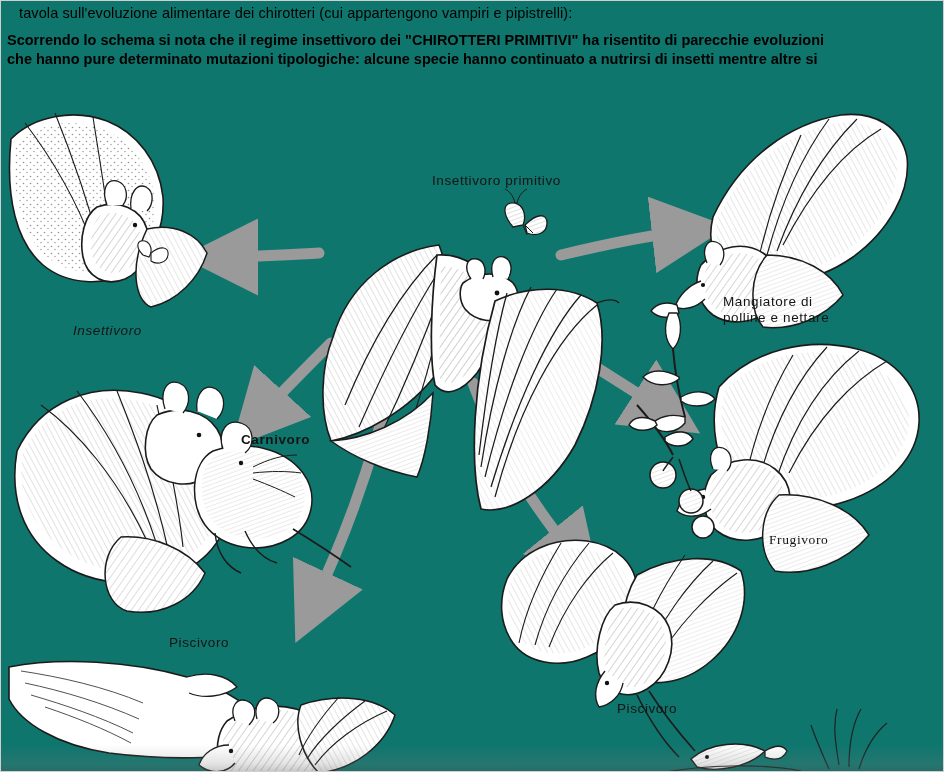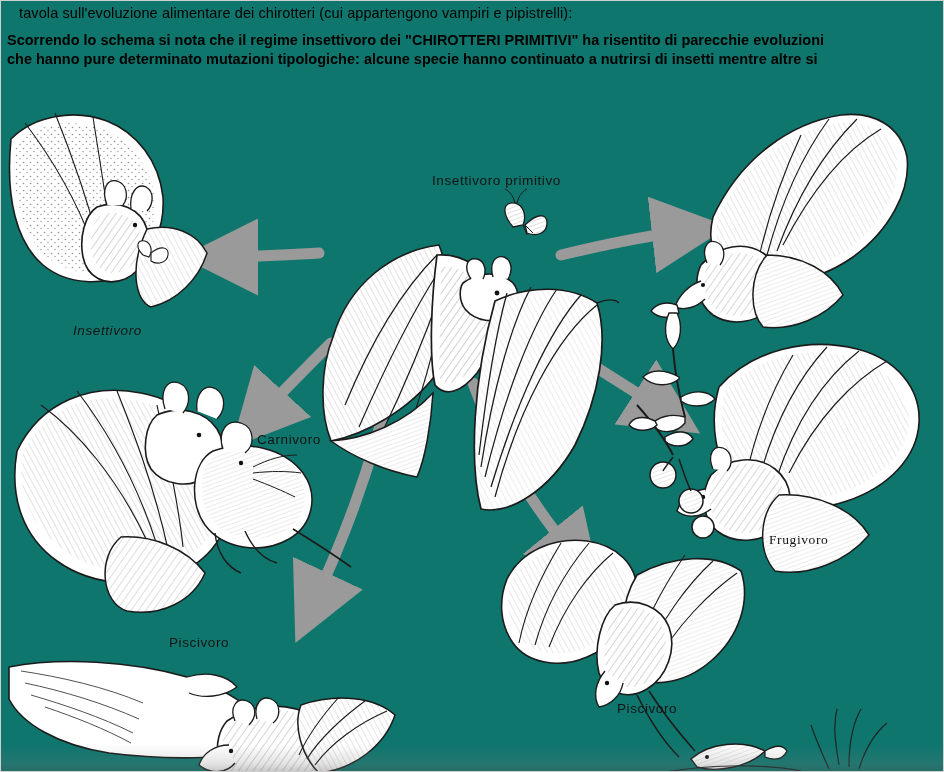--- a/index.html
+++ b/index.html
@@ -68,21 +68,21 @@
   .fig-label.two-line {
     line-height: 1.22;
     white-space: normal;
     text-align: left;
   }
 
   
   .lbl-center      { left: 396px; top: 68px; margin-left: 35px; }
   .lbl-insettivoro { left: 72px;  top: 218px; font-style: italic; }
   .lbl-nettare     { left: 722px; top: 189px; }
-  .lbl-carnivoro   { left: 256px; top: 327px; }
+  .lbl-carnivoro   { left: 240px; top: 327px; font-weight: bold; }
   .lbl-frugivoro   { left: 768px; top: 427px; font-family: Liberation Serif, serif; }
   .lbl-ematofago   { left: 168px; top: 530px; }
   .lbl-piscivoro   { left: 576px; top: 596px; margin-left: 40px; }
 
   
   .scan-shadow {
     position: absolute;
     left: 0;
     bottom: 0;
     width: 944px;
@@ -383,20 +383,24 @@
           <path d="M838,660 C834,636 832,620 836,604"></path>
           <path d="M848,662 C848,638 852,618 860,604"></path>
           <path d="M858,664 C864,644 874,628 886,618"></path>
           <path d="M828,664 C820,646 814,632 810,620"></path>
         </g>
       </g>
     </svg>
 
     <div class="fig-label lbl-center">Insettivoro  primitivo</div>
     <div class="fig-label lbl-insettivoro">Insettivoro</div>
+    <div class="fig-label two-line lbl-nettare">
+      <span>Mangiatore di</span><br>
+      <span>polline e nettare</span>
+    </div>
     <div class="fig-label lbl-carnivoro">Carnivoro</div>
     <div class="fig-label lbl-frugivoro">Frugivoro</div>
     <div class="fig-label lbl-ematofago">Piscivoro</div>
     <div class="fig-label lbl-piscivoro">Piscivoro</div>
 
   </div>
 
   <div class="scan-shadow"></div>
 </div>
 

